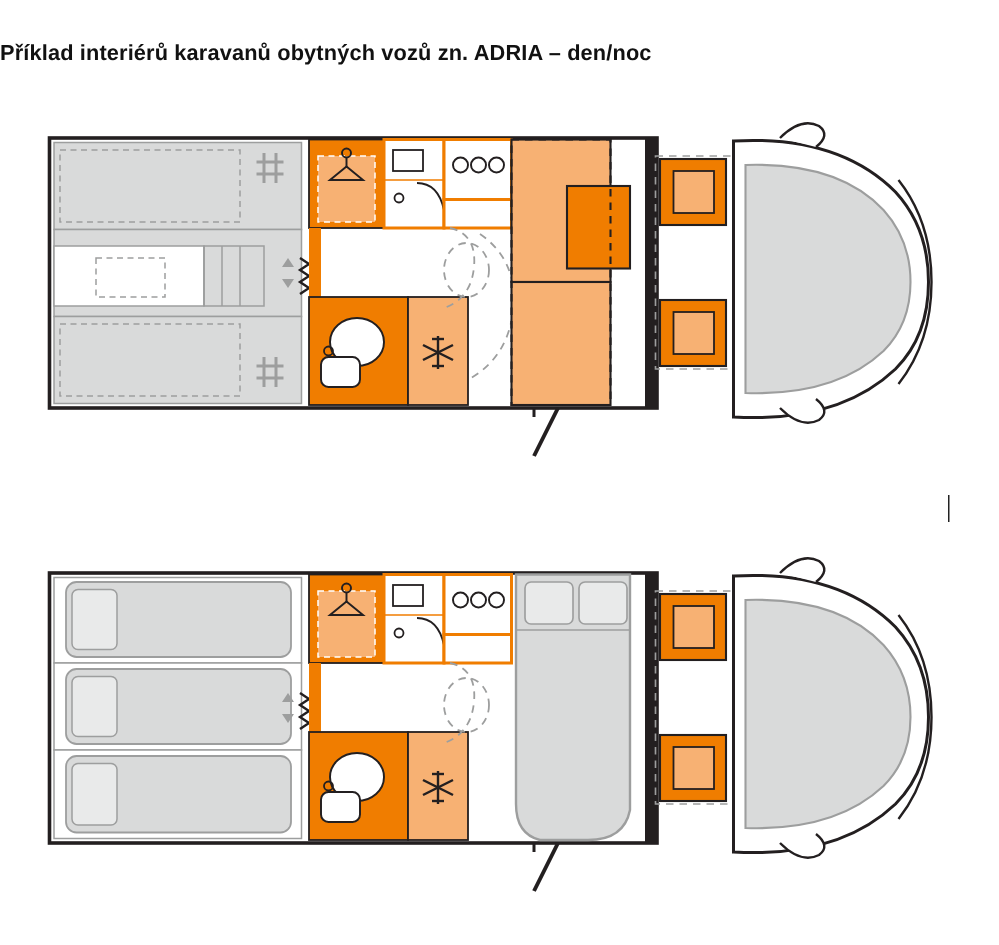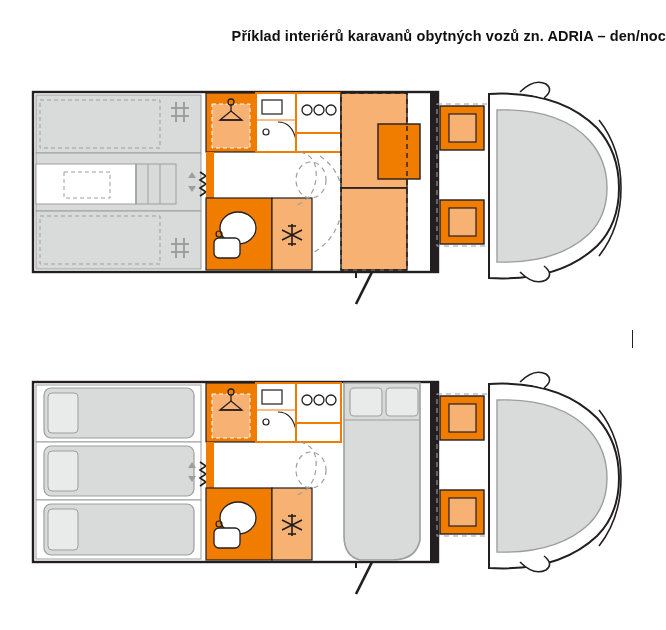--- a/index.html
+++ b/index.html
@@ -12,21 +12,21 @@
     height: 630px;
     font-family: "Liberation Sans", sans-serif;
     position: relative;
     overflow: hidden;
   }
   #title {
     position: absolute;
     top: 28px;
     left: 0;
     width: 666px;
-    text-align: right;
+    text-align: left;
     font-size: 14.5px;
     font-weight: bold;
     color: #111111;
     letter-spacing: 0.1px;
   }
   .plan {
     position: absolute;
     left: 0;
     width: 666px;
   }

